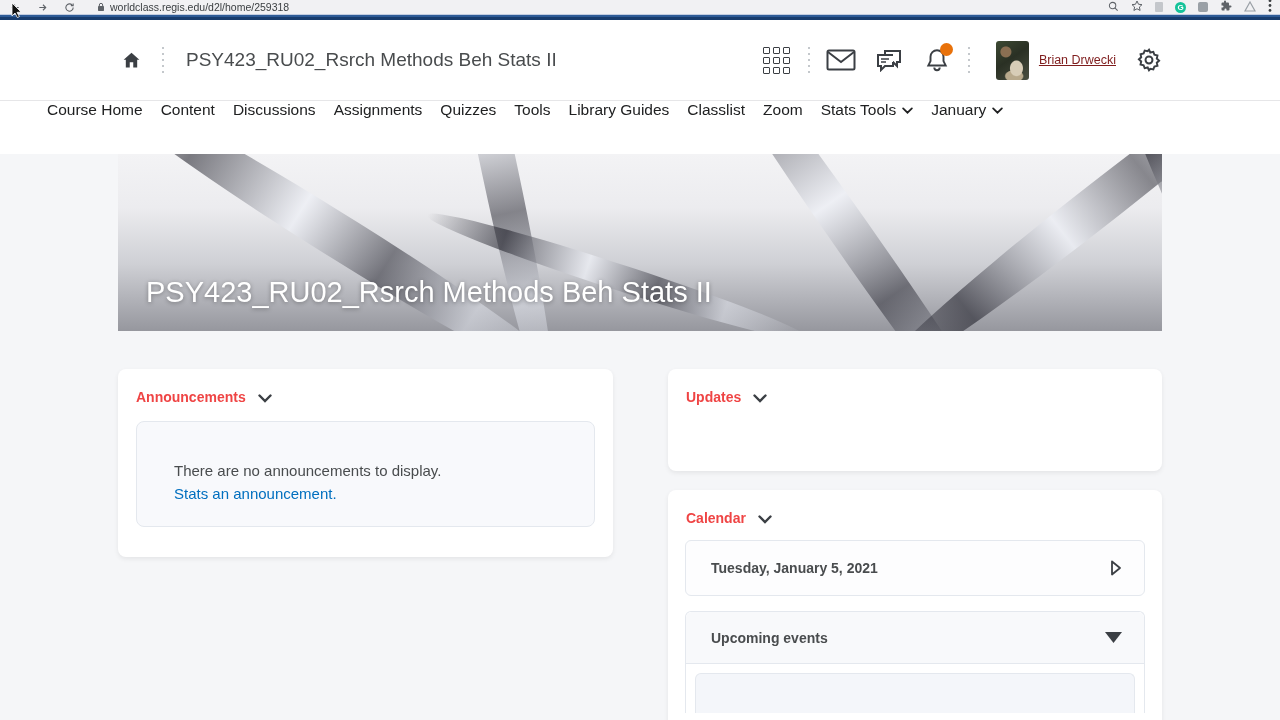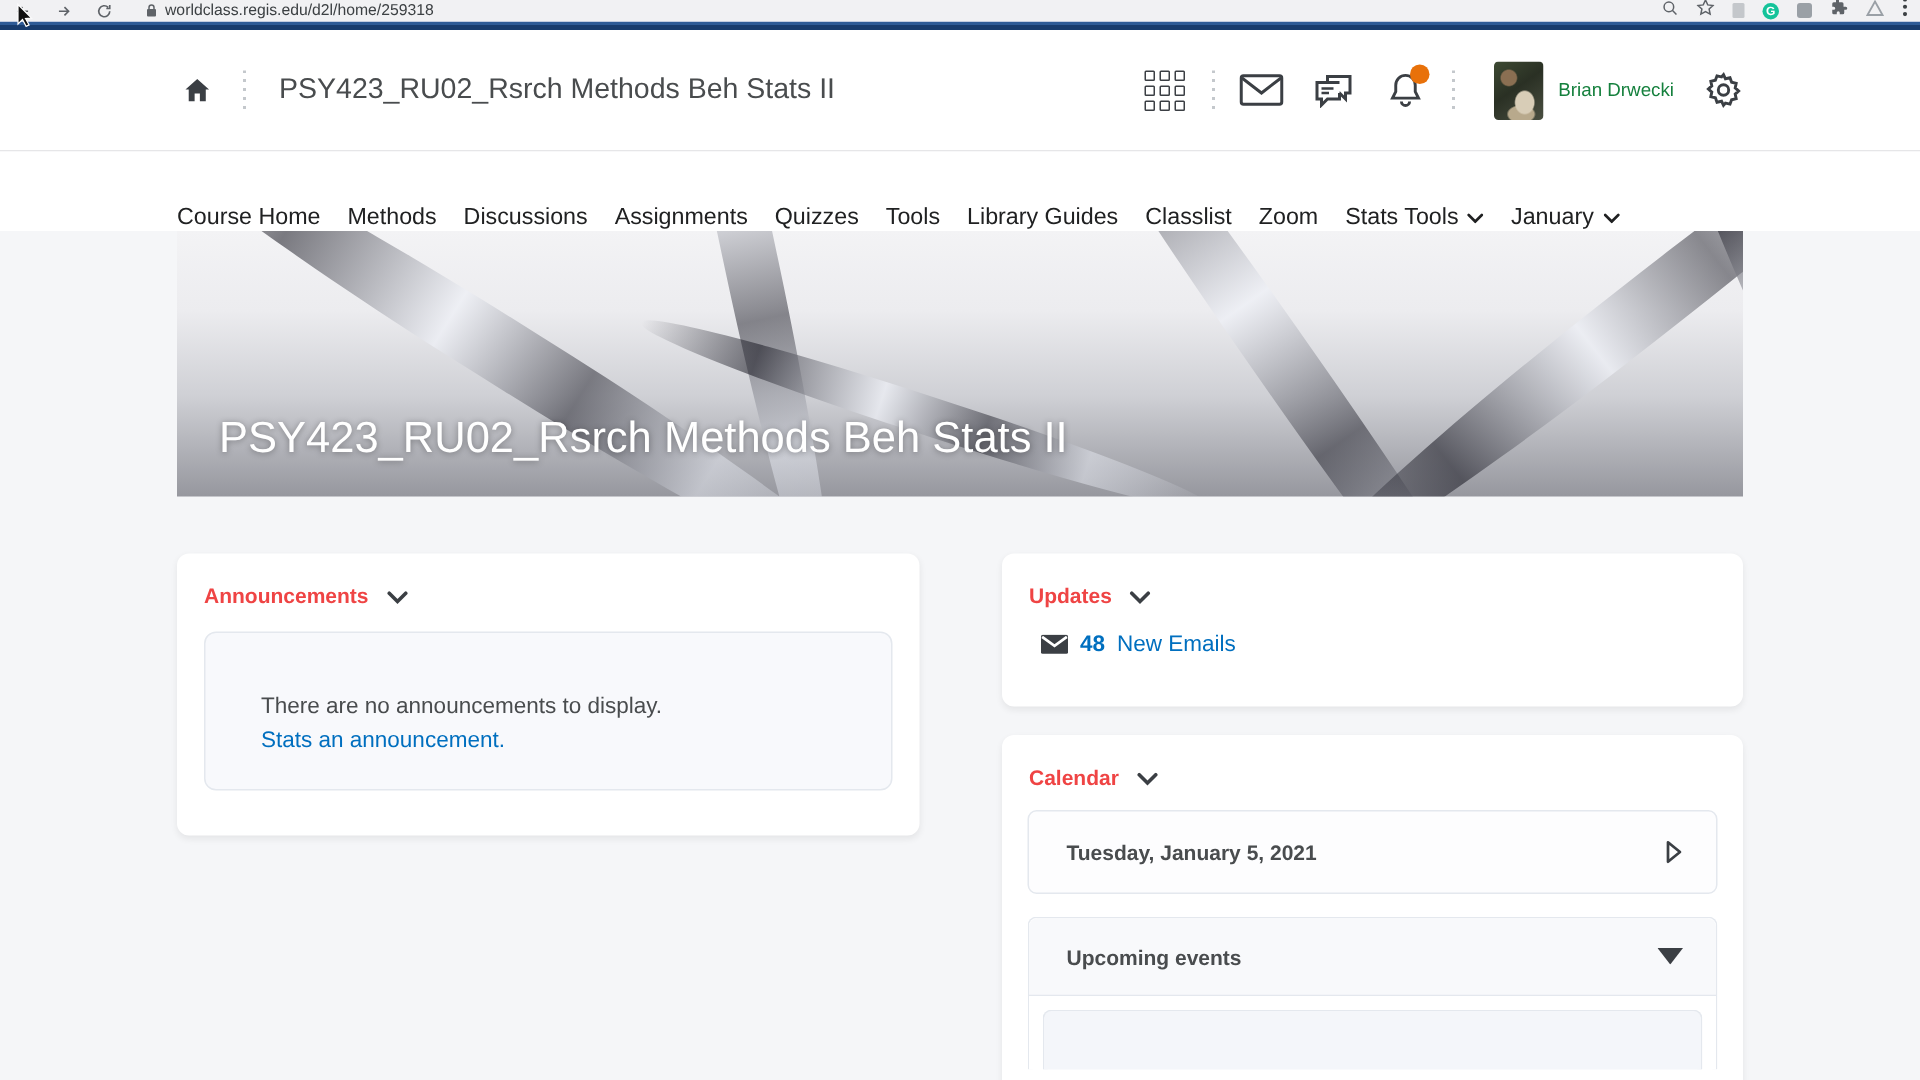--- a/index.html
+++ b/index.html
@@ -38,30 +38,30 @@
   .hdr-icon { display:flex; align-items:center; justify-content:center;
     width:38px; height:38px; cursor:pointer; position:relative; color:#3b3f44; }
   .bell-dot { position:absolute; top:2px; right:3px; width:13px; height:13px;
     border-radius:50%; background:#e8710a; }
   .avatar { width:33px; height:39px; border-radius:3px; margin-left:14px;
     background:
       radial-gradient(circle at 30% 28%, #8a6f52 0 5px, transparent 6px),
       radial-gradient(ellipse 10px 12px at 62% 70%, #d8cdb7 0 60%, transparent 70%),
       radial-gradient(ellipse 14px 9px at 55% 90%, #b8a98c 0 60%, transparent 70%),
       linear-gradient(145deg,#3d4a33 0%,#2a3024 45%,#4a4f41 100%); }
-  .user-name { font-size:12.5px; color:#15803d; margin:0 14px 0 10px; }
+  .user-name { font-size:12.5px; color:#7f1d1d; margin:0 14px 0 10px;text-decoration:underline; }
 
   
   .grid-icon { display:grid; grid-template-columns:repeat(3,7px);
     grid-template-rows:repeat(3,7px); gap:3px; }
   .grid-icon span { border:1.8px solid #3b3f44; border-radius:1px; }
 
   
   .course-nav { position:absolute; top:101px; left:0; width:1280px; height:53px;
-    background:#ffffff; display:flex; align-items:flex-end; padding-left:118px;
+    background:#ffffff; display:flex; align-items:flex-start; padding-left:47px;
     gap:18px; }
   .nav-item { font-size:15.5px; color:#202122; text-decoration:none;
     white-space:nowrap; display:flex; align-items:center; gap:6px; cursor:pointer; }
 
   
   .banner { position:absolute; top:154px; left:118px; width:1044px; height:177px;
     overflow:hidden;
     background:linear-gradient(to bottom,#f3f3f5 0%,#ececef 30%,#cfd0d5 62%,#96979e 100%); }
   .branch { position:absolute; border-radius:48%;
     background:linear-gradient(90deg,transparent,rgba(22,22,32,.55) 20%,rgba(238,240,246,.75) 42%,rgba(30,30,40,.5) 60%,rgba(225,228,236,.55) 78%,transparent); }
@@ -234,21 +234,21 @@
         </svg>
     </span>
   </div>
 </div>
 
 <nav class="course-nav">
   <a class="nav-item">
       <span>Course Home</span>
     </a>
   <a class="nav-item">
-      <span>Methods</span>
+      <span>Content</span>
     </a>
   <a class="nav-item">
       <span>Discussions</span>
     </a>
   <a class="nav-item">
       <span>Assignments</span>
     </a>
   <a class="nav-item">
       <span>Quizzes</span>
     </a>
@@ -301,28 +301,20 @@
   </div>
 </div>
 
 <div class="card updates">
   <div class="card-hdr">
     <span class="card-title">Updates</span>
     <svg class="chev" width="14" height="9" viewBox="0 0 14 9" fill="none" stroke="#3b3f44" stroke-width="2.4" stroke-linecap="round">
         <path d="M1.5 1.5L7 7l5.5-5.5"></path>
       </svg>
   </div>
-  <div class="upd-row">
-    <svg width="18" height="13" viewBox="0 0 24 17">
-        <rect width="24" height="17" rx="1.5" fill="#3b3f44"></rect>
-        <path d="M1 2l11 8L23 2" fill="none" stroke="#fff" stroke-width="2.4"></path>
-      </svg>
-    <span class="upd-count">48</span>
-    <span class="upd-label">New Emails</span>
-  </div>
 </div>
 
 <div class="card calendar">
   <div class="card-hdr">
     <span class="card-title">Calendar</span>
     <svg class="chev" width="14" height="9" viewBox="0 0 14 9" fill="none" stroke="#3b3f44" stroke-width="2.4" stroke-linecap="round">
         <path d="M1.5 1.5L7 7l5.5-5.5"></path>
       </svg>
   </div>
   <div class="cal-date-box">

